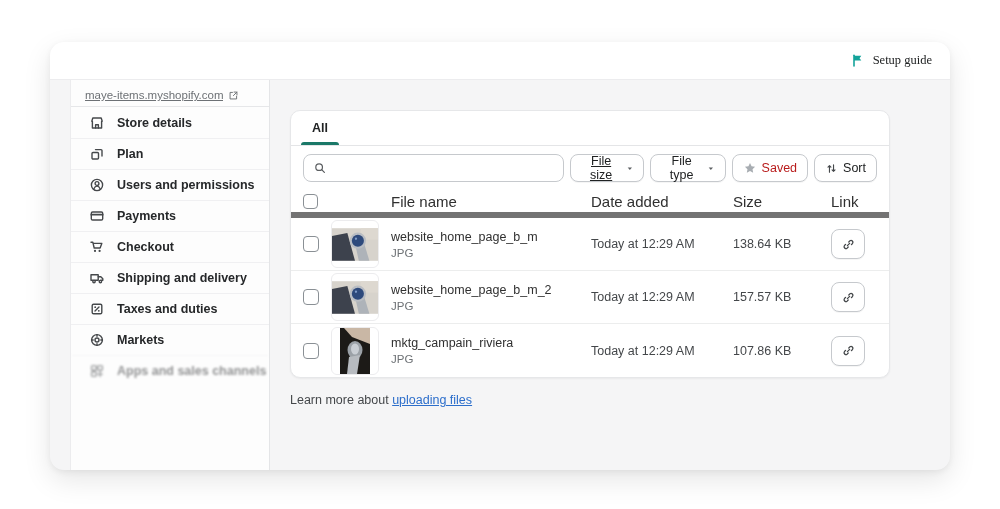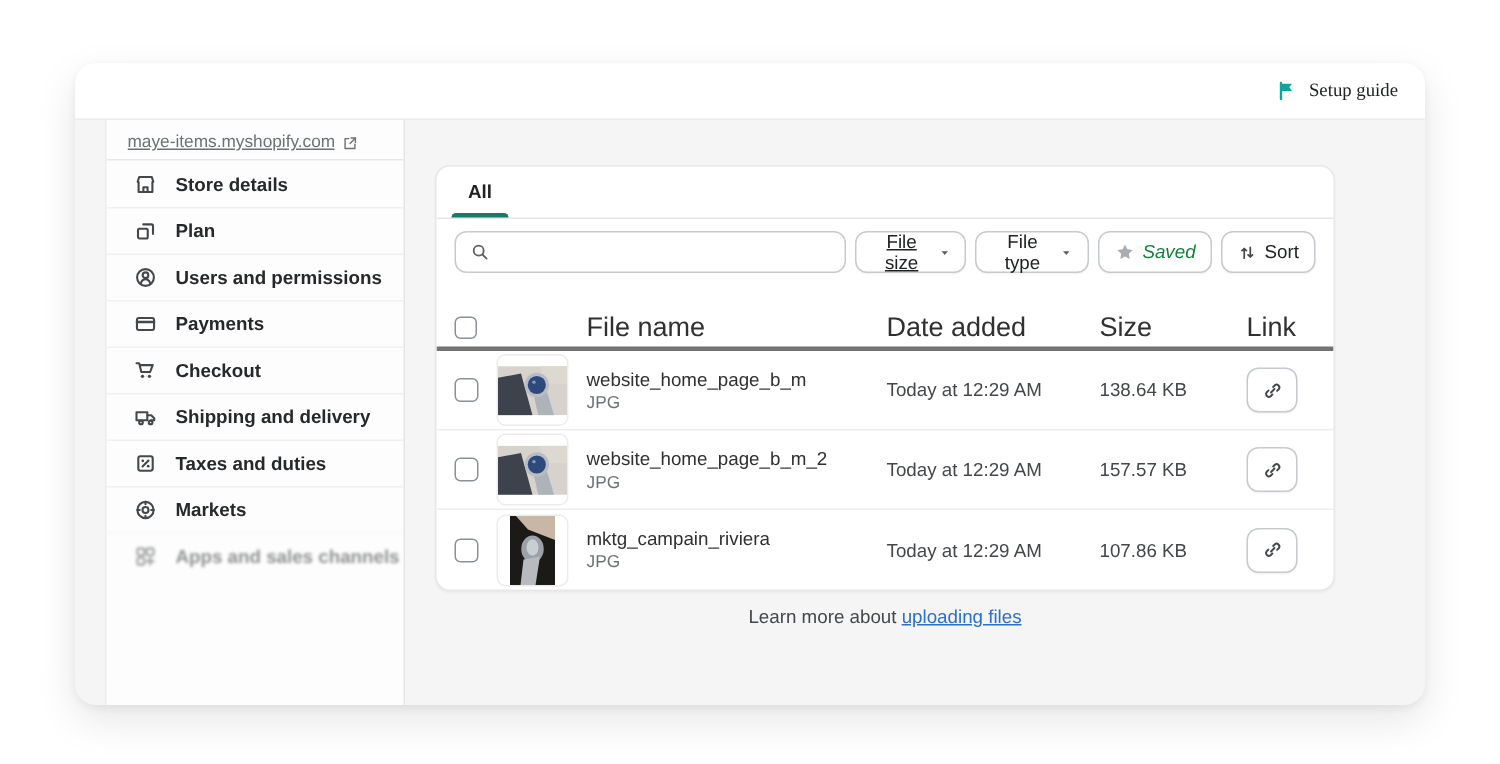--- a/index.html
+++ b/index.html
@@ -47,37 +47,37 @@
   .filter-row { height:44px; display:flex; align-items:center; gap:6px; padding:0 12px; }
   .search-box { width:298px; height:28px; border:1px solid #c6c9cd; border-radius:8px; background:#fff;
     display:flex; align-items:center; gap:6px; padding:0 9px; }
   .search-box input { border:none; outline:none; flex:1; font-size:12.5px; color:#303030;
     font-family:inherit; background:transparent; }
   .search-box input::placeholder { color:#6d7175; }
   .btn { height:28px; background:#fff; border:1px solid #c6c9cd; border-radius:8px;
     display:flex; align-items:center; gap:5px; padding:0 10px; font-size:12.5px; color:#202223;
     font-family:inherit; cursor:pointer; box-shadow:0 1px 0 rgba(0,0,0,.04); }
   .btn.first-of-group { margin-left:auto;text-decoration:underline; }
-  .btn.disabled { color:#15803d; cursor:default;font-style:italic; }
+  .btn.disabled { color:#b91c1c; cursor:default; }
 
   .grid { display:grid; grid-template-columns:28px 60px 1fr 142px 98px 46px; align-items:center; padding:0 12px; }
-  .thead { height:28px; border-bottom:3px solid #737373; font-size:18px; color:#303030;margin-top:16px; }
+  .thead { height:28px; border-bottom:6px solid #737373; font-size:15px; color:#303030; }
   .trow { height:53px; border-bottom:1px solid #eceded; cursor:pointer; }
   .trow:last-child { border-bottom:none; }
   .cb { width:16px; height:16px; border:1.8px solid #8a9095; border-radius:4px; background:#fff; cursor:pointer; }
   .thumb { width:48px; height:48px; background:#fff; border:1px solid #ececee; border-radius:6px;
     display:flex; align-items:center; justify-content:center; overflow:hidden; }
   .namecell { display:flex; flex-direction:column; gap:3px; padding-right:8px; }
   .fname { font-size:12.5px; color:#303030; }
   .ftype { font-size:11.5px; color:#6d7175; }
   .cell { font-size:12.5px; color:#44474a; }
   .link-btn { width:34px; height:30px; border:1px solid #c6c9cd; border-radius:8px; background:#fff;
     display:flex; align-items:center; justify-content:center; cursor:pointer; box-shadow:0 1px 0 rgba(0,0,0,.04); }
 
-  .footer-note { position:absolute; left:240px; top:324px; width:600px; text-align:center;
+  .footer-note { position:absolute; left:240px; top:313px; width:600px; text-align:left;
     font-size:12.5px; color:#44474a; }
   .footer-note a { color:#2c6ecb; text-decoration:underline; cursor:pointer; }
 </style>
 </head>
 <body>
 
 <div class="page">
   <div class="card">
 
     <div class="topbar">

